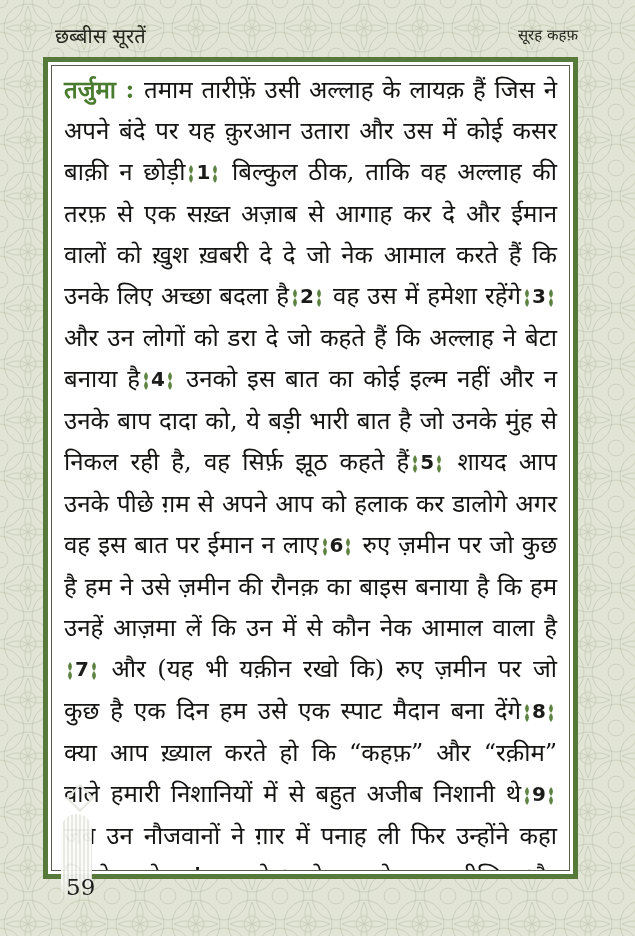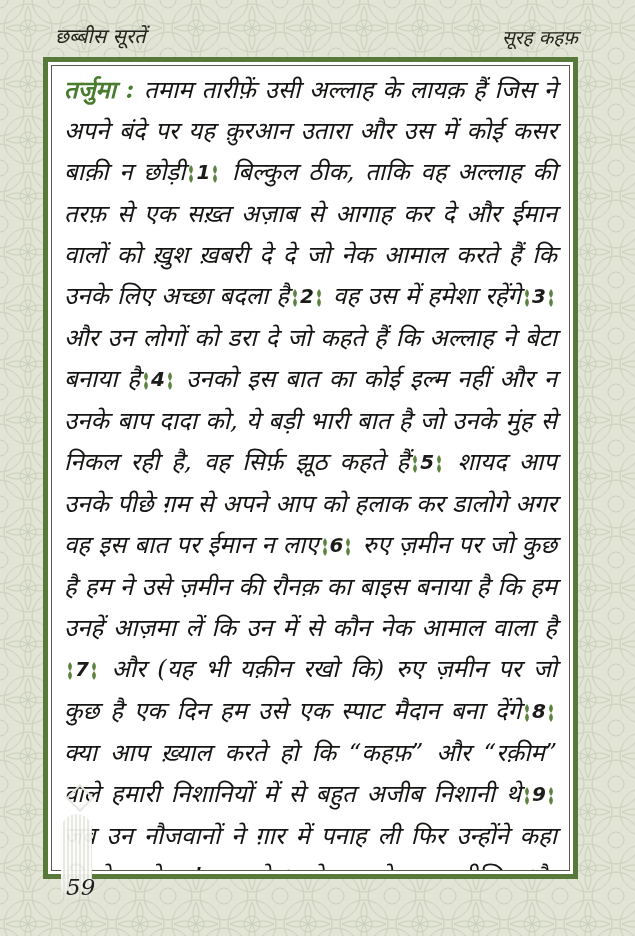--- a/index.html
+++ b/index.html
@@ -2,30 +2,29 @@
 <html style="--accent_green: #57793a; --heading_green: #4a7c2f; --page_bg: #e2e5d6; --pattern_line: #c9cfb9; --body_text: #141412;"><head>
 <meta charset="utf-8">
 <style>
   html,body{margin:0;padding:0;}
   .page{
     position:relative;
     width:635px;height:936px;
     overflow:hidden;
     background:#c4b5fd;
     font-family:"DejaVu Serif","DejaVu Sans",serif;
-    font-style:italic;
   }
   .bg-pattern{position:absolute;left:0;top:0;z-index:0;}
   .header-left{
     position:absolute;left:55px;top:22px;z-index:2;
     font-size:20px;color:#23251c;letter-spacing:0;
   }
   .header-right{
     position:absolute;right:57px;top:24px;z-index:2;
-    font-size:19px;color:#23251c;text-align:right;
+    font-size:15px;color:#23251c;text-align:right;
   }
   .quote-box{
     position:absolute;left:43px;top:57px;z-index:1;
     width:535px;height:822px;box-sizing:border-box;
     border:5px solid var(--accent_green,#57793a);
     background:#fff;
     padding:3px;
   }
   .quote-box-inner{
     box-sizing:border-box;width:100%;height:100%;

